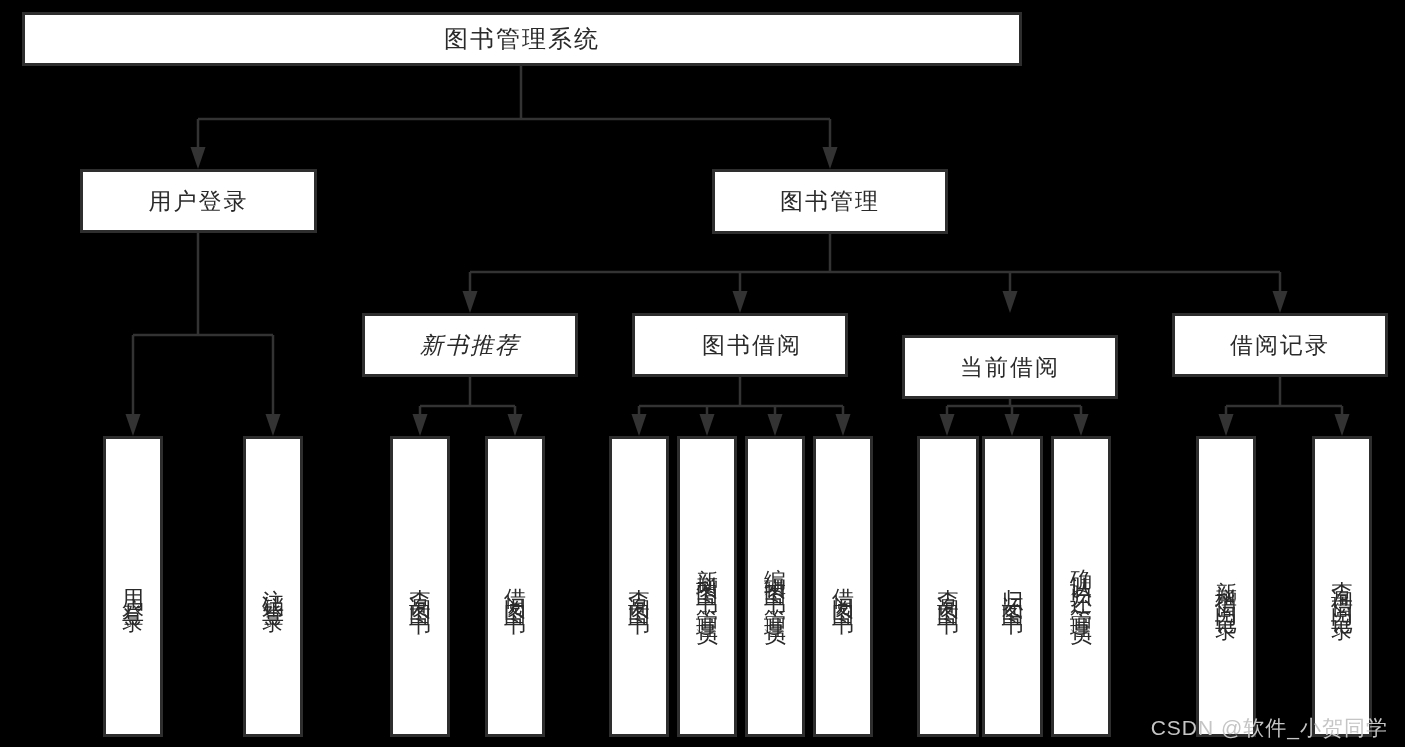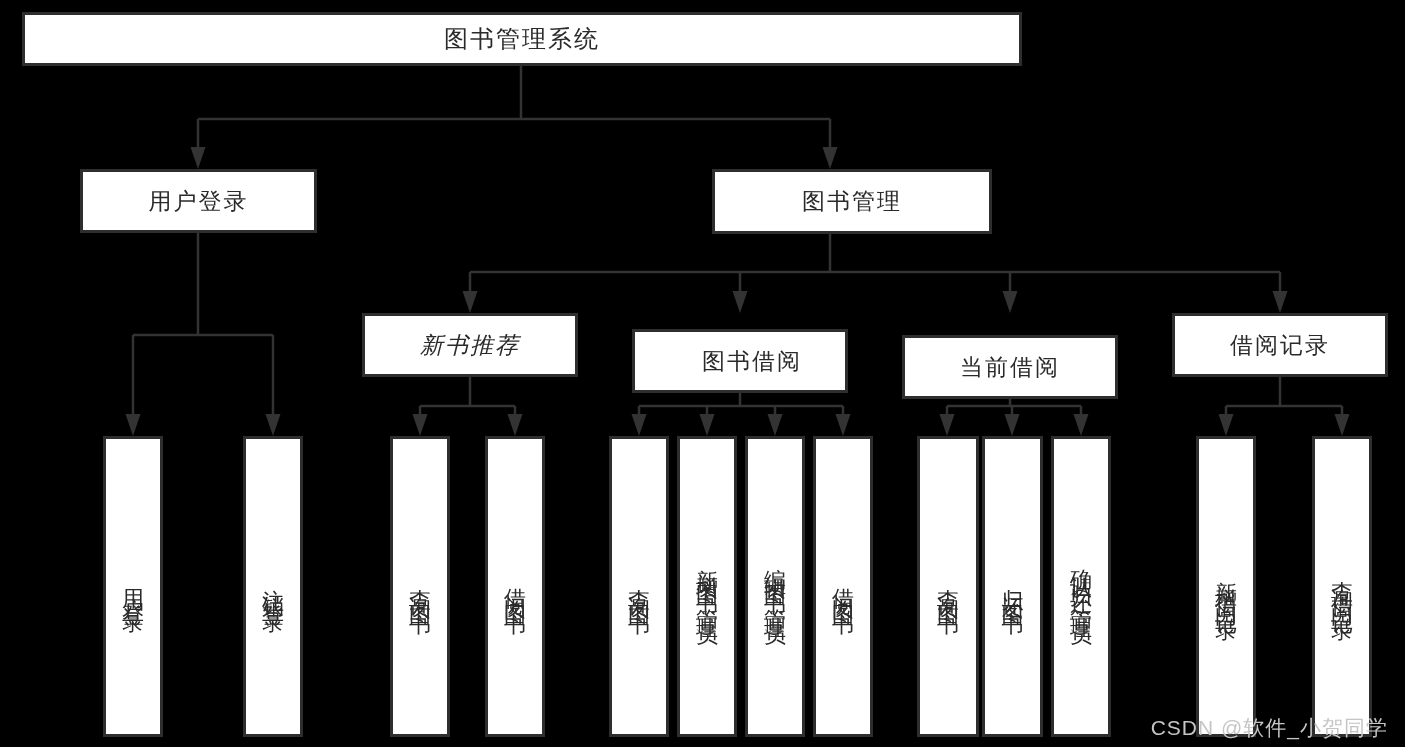--- a/index.html
+++ b/index.html
@@ -98,28 +98,28 @@
     </g>
   </svg>
 
   <div class="box root-box" style="left:22px; top:12px; width:1000px; height:54px;">
     <span class="h-label">图书管理系统</span>
   </div>
 
   <div class="box" style="left:80px; top:169px; width:237px; height:64px;">
     <span class="h-label">用户登录</span>
   </div>
-  <div class="box" style="left:712px; top:169px; width:280px; height:65px;">
+  <div class="box" style="left:712px; top:169px; width:236px; height:65px;">
     <span class="h-label">图书管理</span>
   </div>
 
   <div class="box" style="left:362px; top:313px; width:216px; height:64px;font-style:italic;">
     <span class="h-label">新书推荐</span>
   </div>
-  <div class="box" style="left:632px; top:329px; width:216px; height:64px;padding-left:24px;">
+  <div class="box" style="left:632px; top:313px; width:216px; height:64px;padding-left:24px;">
     <span class="h-label">图书借阅</span>
   </div>
   <div class="box" style="left:902px; top:313px; width:216px; height:64px;margin-top:22px;">
     <span class="h-label">当前借阅</span>
   </div>
   <div class="box" style="left:1172px; top:313px; width:216px; height:64px;">
     <span class="h-label">借阅记录</span>
   </div>
 
   <div class="box leaf" style="left:103px;">

